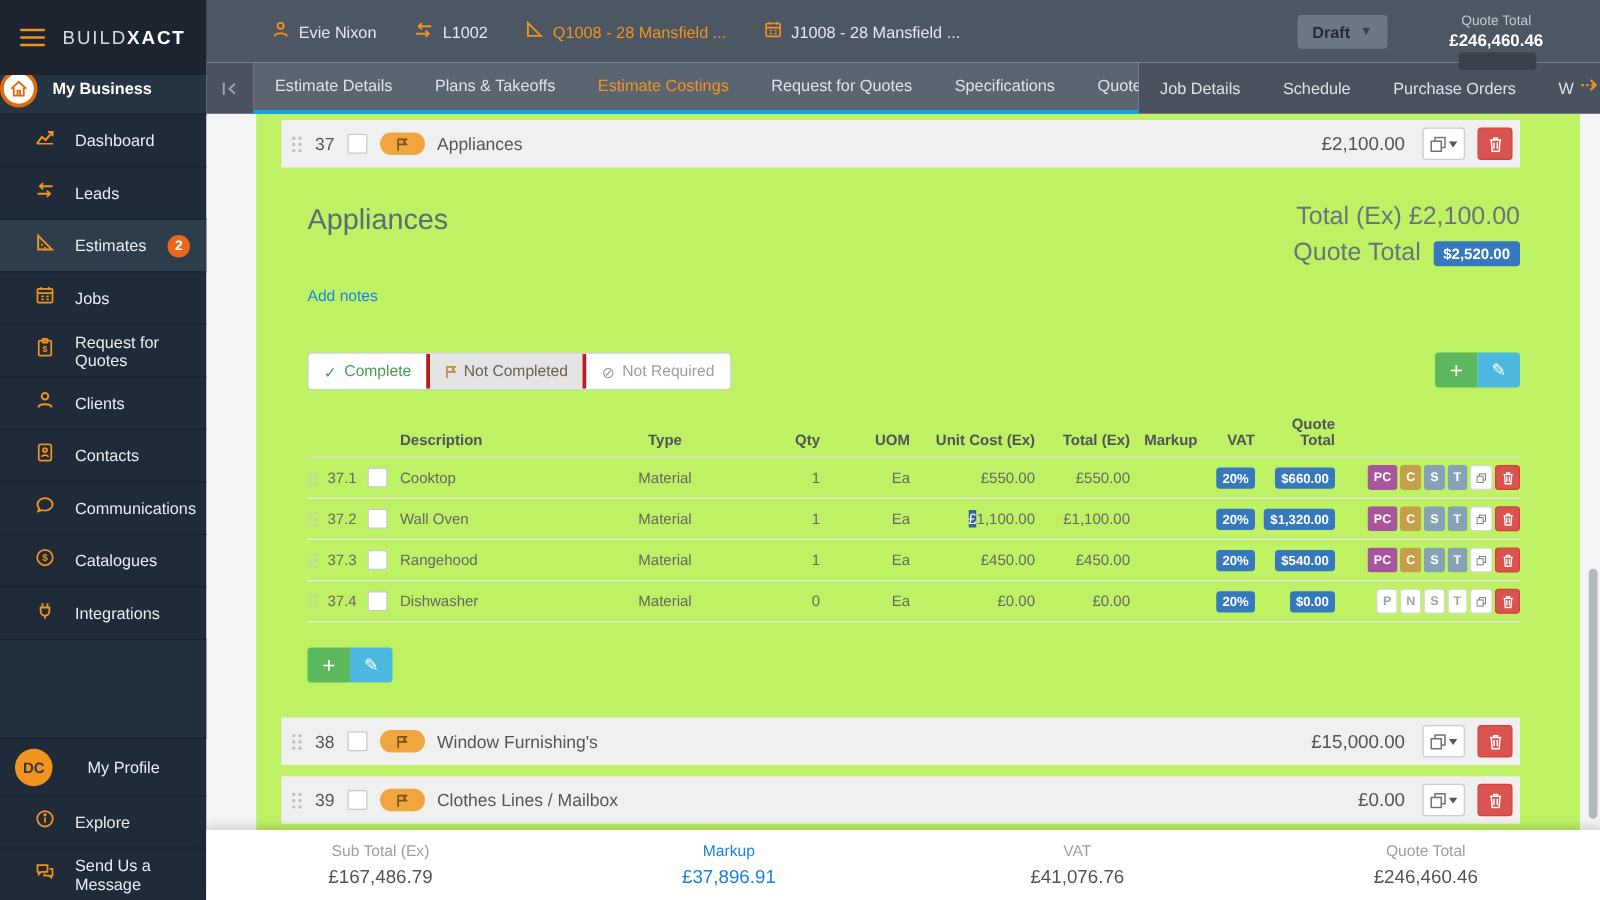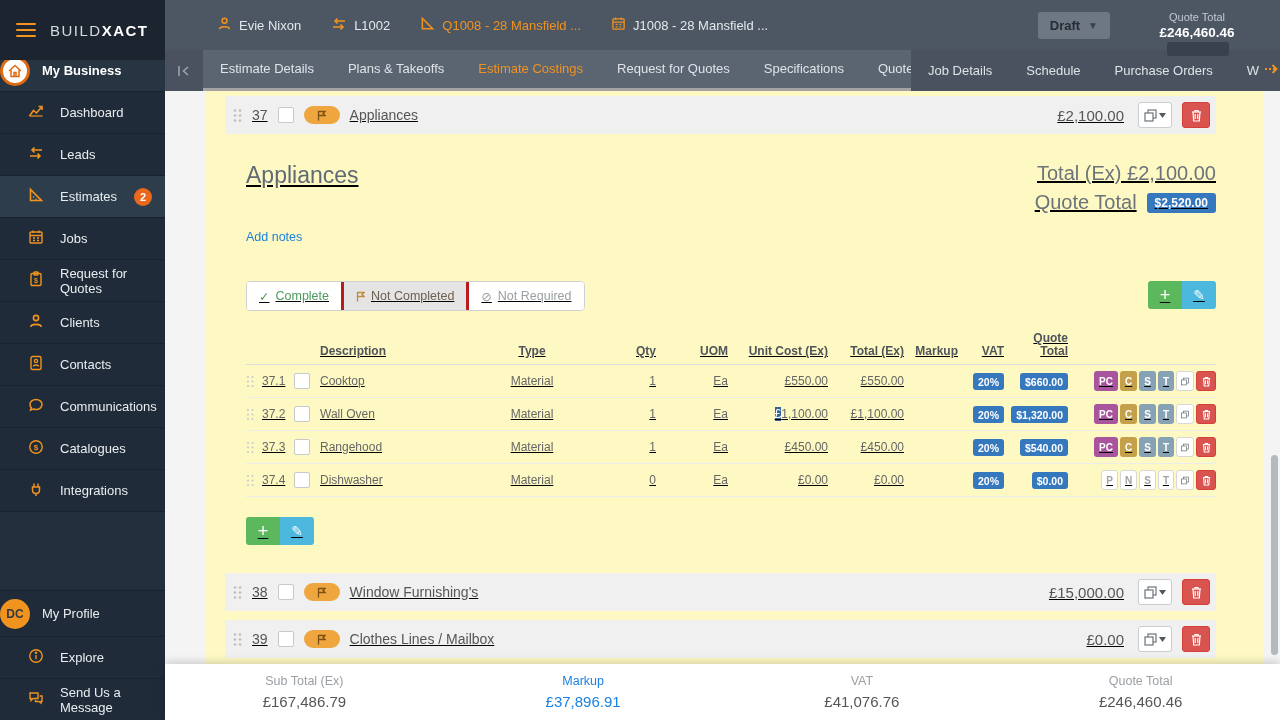--- a/index.html
+++ b/index.html
@@ -21,44 +21,44 @@
   .draft-btn { background:#6e7884; color:#272c34; font-size:13px; font-weight:700; border:none; border-radius:3px; padding:6px 12px; display:flex; align-items:center; gap:8px; cursor:pointer; margin-right:22px; }
   .draft-caret { font-size:10px; color:#3a414b; }
   .qt-block { width:130px; text-align:center; margin-right:18px; position:relative; }
   .qt-label { font-size:11px; color:#c3c9d0; margin-bottom:2px; }
   .qt-value { font-size:13.5px; color:#ffffff; font-weight:700; }
   .qt-notch { position:absolute; left:1167px; top:42px; width:62px; height:14px; background:#39424c; border-radius:3px; z-index:40; }
 
   
   .tabbar { position:absolute; left:165px; top:50px; width:1115px; height:41px; display:flex; z-index:29; }
   .tab-collapse { width:38px; height:41px; background:#49525e; display:flex; align-items:center; justify-content:center; cursor:pointer; flex:none; }
-  .tabs-estimate { width:708px; height:41px; background:#5b6572; border-bottom:3px solid #a3a3a3; display:flex; align-items:center; flex:none; }
+  .tabs-estimate { width:708px; height:41px; background:#5b6572; border-bottom:3px solid #0ea5e9; display:flex; align-items:center; flex:none; }
   .tabs-job { flex:1; height:41px; background:#49525e; display:flex; align-items:center; overflow:hidden; }
   .tab { font-size:13px; color:#dfe3e7; padding:0 17px; cursor:pointer; white-space:nowrap; line-height:38px; }
   .tab.active { color:#f0931f; }
   .tab.clipped { padding-right:2px; }
   .tab-arrow { margin-left:2px; margin-right:8px; cursor:pointer; flex:none; }
 
   
   .sidebar { position:absolute; left:0; top:50px; width:165px; height:670px; background:#1f2b38; z-index:28; display:flex; flex-direction:column; }
   .sb-business { height:41px; background:#273441; display:flex; align-items:center; gap:12px; cursor:pointer; }
   .sb-logo { width:30px; height:30px; background:#fff; border:3px solid #e06a10; border-radius:50%; display:flex; align-items:center; justify-content:center; flex:none; }
   .sb-business-label { color:#fff; font-size:13px; font-weight:700; }
   .sb-item { height:42px; display:flex; align-items:center; padding-left:28px; gap:16px; border-top:1px solid #19232e; cursor:pointer; position:relative; }
   .sb-item svg { flex:none; }
   .sb-label { color:#e9edf0; font-size:13px; }
   .sb-item.active { background:#2d3d4c; }
   .sb-badge { position:absolute; right:13px; top:12px; width:18px; height:18px; background:#eb671b; border-radius:50%; color:#fff; font-size:11px; font-weight:700; display:flex; align-items:center; justify-content:center; }
   .sb-fill { flex:1; background:#22303e; border-top:1px solid #19232e; }
-  .sb-profile { height:46px; display:flex; align-items:center; gap:12px; border-top:1px solid #19232e; cursor:pointer; }
+  .sb-profile { height:46px; display:flex; align-items:center; padding-left:12px; gap:28px; border-top:1px solid #19232e; cursor:pointer; }
   .sb-avatar { width:30px; height:30px; background:#f0931f; border-radius:50%; color:#333a42; font-size:12px; font-weight:700; display:flex; align-items:center; justify-content:center; flex:none; }
 
   
   .content { position:absolute; left:165px; top:91px; width:1115px; height:573px; background:#f4f4f5; overflow:hidden; }
-  .card { position:absolute; left:40px; top:0; width:1059px; height:573px; background:#fef9c3; padding:5px 48px 0 20px;text-decoration:underline; }
+  .card { position:absolute; left:40px; top:0; width:1059px; height:573px; background:#bef264; padding:5px 48px 0 20px; }
   .band { height:38px; background:#f0f0f1; display:flex; align-items:center; padding:0 6px 0 8px; gap:10px; }
   .band-num { font-size:14px; color:#555; }
   .checkbox { width:16px; height:16px; background:#fff; border:1px solid #c6cacd; border-radius:2px; cursor:pointer; flex:none; }
   .flag-pill { width:36px; height:18px; background:#efa63f; border-radius:9px; display:flex; align-items:center; justify-content:center; flex:none; }
   .band-title { font-size:14px; color:#555; }
   .band-spacer { flex:1; }
   .band-amount { font-size:15px; color:#555; margin-right:4px; }
   .icon-btn { height:26px; border-radius:3px; display:flex; align-items:center; justify-content:center; cursor:pointer; flex:none; }
   .copy-btn { width:34px; background:#fff; border:1px solid #c9ccd0; gap:2px; }
   .trash-btn { width:28px; background:#d9534f; border:1px solid #d43f3a; }

